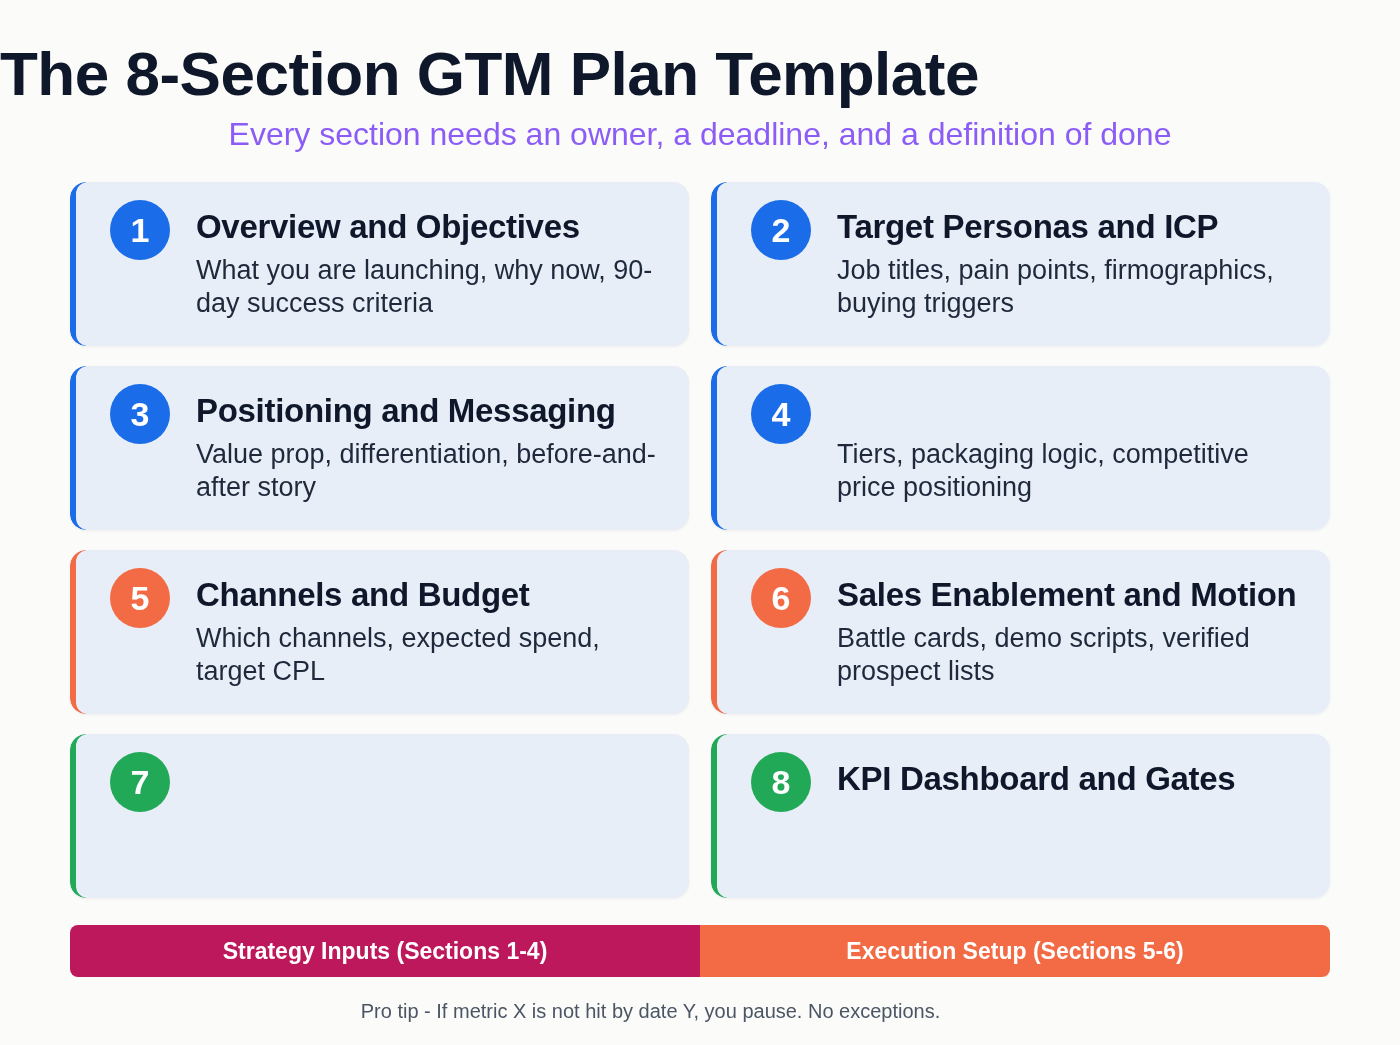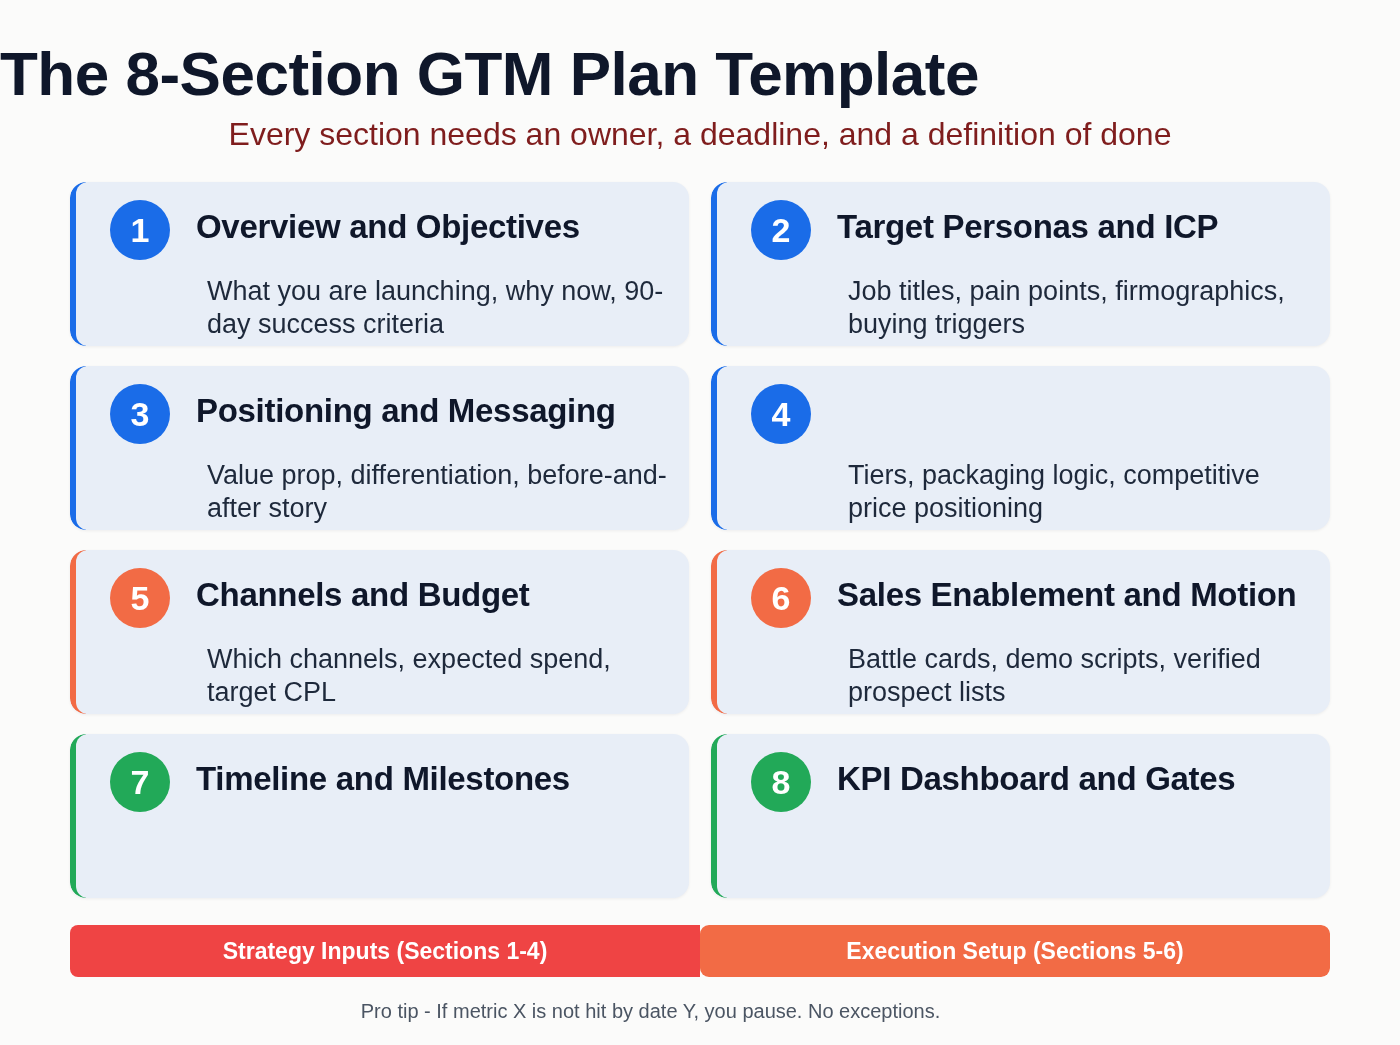--- a/index.html
+++ b/index.html
@@ -1,26 +1,26 @@
 <!DOCTYPE html>
 <html><head>
 <meta charset="utf-8">
 <style>
   * { box-sizing: border-box; margin: 0; padding: 0; }
   html, body { width: 1400px; height: 1045px; background: #fbfbfa; overflow: hidden; }
   body { font-family: "Liberation Sans", "DejaVu Sans", sans-serif; color: #0f172a; position: relative; }
   .title { position: absolute; top: 38px; left: 0; width: 1400px; text-align: left; font-size: 62px; font-weight: 700; color: #0f172a; letter-spacing: -0.5px; }
-  .subtitle { position: absolute; top: 116px; left: 0; width: 1400px; text-align: center; font-size: 32px; color: #7f1d1d; }
+  .subtitle { position: absolute; top: 116px; left: 0; width: 1400px; text-align: center; font-size: 32px; color: #8b5cf6; }
   .grid { position: absolute; top: 182px; left: 70px; width: 1260px; display: grid; grid-template-columns: 619px 619px; column-gap: 22px; row-gap: 20px; }
   .card { position: relative; height: 164px; background: #e8eef7; border-radius: 16px; overflow: hidden; box-shadow: 0 1px 3px rgba(15,23,42,0.06); }
   .card .bar { position: absolute; left: 0; top: 0; bottom: 0; width: 16px; border-radius: 16px 0 0 16px; }
   .card .bar-inner { position: absolute; left: 6px; top: 0; bottom: 0; width: 12px; background: #e8eef7; border-radius: 14px 0 0 14px; }
   .badge { position: absolute; left: 40px; top: 18px; width: 60px; height: 60px; border-radius: 50%; color: #fff; font-size: 34px; font-weight: 700; display: flex; align-items: center; justify-content: center; }
   .card-title { position: absolute; left: 126px; top: 26px; font-size: 33px; font-weight: 700; color: #0f172a; white-space: nowrap; letter-spacing: -0.3px; text-align: center; }
-  .card-desc { position: absolute; left: 126px; top: 93px; width: 470px; font-size: 27px; line-height: 33px; color: #1e293b; margin-left: 11px; }
+  .card-desc { position: absolute; left: 126px; top: 72px; width: 470px; font-size: 27px; line-height: 33px; color: #1e293b; }
   .legend { position: absolute; top: 925px; left: 70px; width: 1260px; height: 52px; display: flex; border-radius: 8px; overflow: hidden; }
   .seg { flex: 1; display: flex; align-items: center; justify-content: center; color: #fff; font-size: 23px; font-weight: 700; }
   .tip { position: absolute; top: 1000px; left: 0; width: 1301px; text-align: center; font-size: 20px; color: #4b5563; }
 </style>
 </head>
 <body>
 
 <h1 class="title">The 8-Section GTM Plan Template</h1>
 <p class="subtitle">Every section needs an owner, a deadline, and a definition of done</p>
 
@@ -63,28 +63,27 @@
     <div class="bar" style="background: rgb(242, 107, 69);"></div>
       <div class="bar-inner"></div>
     <div class="badge" style="background: rgb(242, 107, 69);">6</div>
     <div class="card-title">Sales Enablement and Motion</div>
     <div class="card-desc">Battle cards, demo scripts, verified prospect lists</div>
   </div>
   <div class="card">
     <div class="bar" style="background: rgb(34, 169, 88);"></div>
       <div class="bar-inner"></div>
     <div class="badge" style="background: rgb(34, 169, 88);">7</div>
-    <div class="card-title">Timeline and Milestones</div>
   </div>
   <div class="card">
     <div class="bar" style="background: rgb(34, 169, 88);"></div>
       <div class="bar-inner"></div>
     <div class="badge" style="background: rgb(34, 169, 88);">8</div>
     <div class="card-title">KPI Dashboard and Gates</div>
   </div>
 </div>
 
 <div class="legend">
-  <div class="seg" style="background: #ef4444;">Strategy Inputs (Sections 1-4)</div>
-  <div class="seg" style="background: rgb(242, 107, 69); border-radius: 9px;">Execution Setup (Sections 5-6)</div>
+  <div class="seg" style="background: #be185d;">Strategy Inputs (Sections 1-4)</div>
+  <div class="seg" style="background: rgb(242, 107, 69);">Execution Setup (Sections 5-6)</div>
 </div>
 
 <p class="tip">Pro tip - If metric X is not hit by date Y, you pause. No exceptions.</p>
 
 </body></html>

